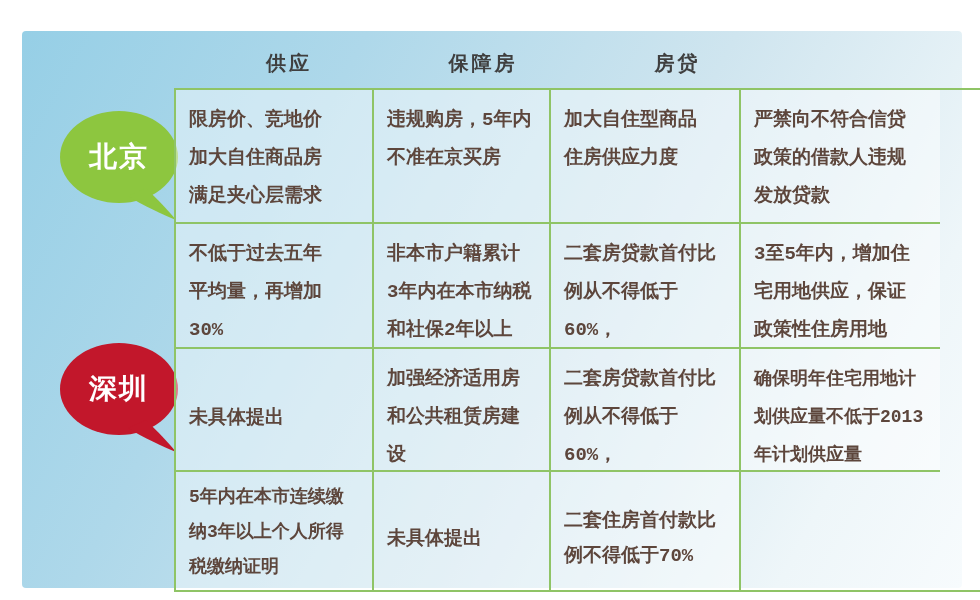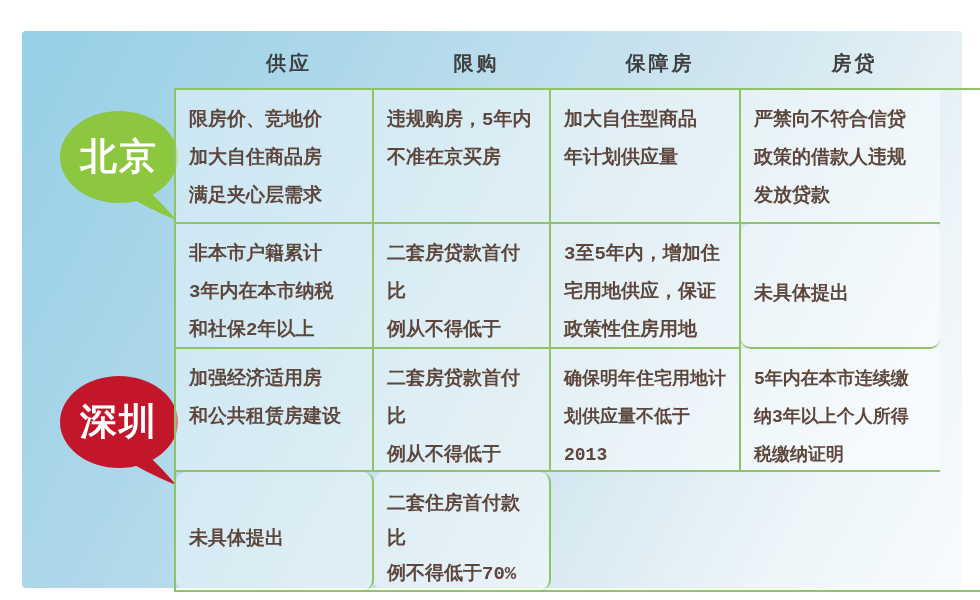--- a/index.html
+++ b/index.html
@@ -16,29 +16,29 @@
   .tbody{position:absolute;left:152px;top:57px;width:832px;height:504px;
          display:grid;grid-template-columns:198px 177px 190px 199px;
          grid-template-rows:134px 125px 123px 118px;
          border:2px solid #8fc466;box-sizing:border-box;font-family:Liberation Mono, monospace;}
   .cell{box-sizing:border-box;border-right:2px solid #8fc466;border-bottom:2px solid #8fc466;
         background:rgba(255,255,255,0.44);
         padding:11px 11px 0 13px;font-size:19px;font-weight:bold;color:#5d463c;
         line-height:38px;white-space:pre-line;overflow:hidden;}
   .cell:nth-child(4n){border-right:none;}
   .cell:nth-child(n+13){border-bottom:none;line-height:35px;padding-top:8px;}
-  .cell.center{display:flex;align-items:center;padding-top:16px;border-radius:10px;}
+  .cell.center{display:flex;align-items:center;padding-top:16px;}
   .cell.smaller{font-size:18px;}
   
   .bubble{position:absolute;left:36px;width:132px;height:114px;}
   .bubble svg{position:absolute;left:0;top:0;}
   .bubble-label{position:absolute;left:2px;top:0;width:118px;height:93px;
                 display:flex;align-items:center;justify-content:center;
-                color:#ffffff;font-size:37px;font-weight:bold;letter-spacing:2px;}
-  .bubble.b1{top:79px}.bubble.b2{top:204px}.bubble.b3{top:344px}.bubble.b4{top:451px}
+                color:#ffffff;font-size:28px;font-weight:bold;letter-spacing:2px;}
+  .bubble.b1{top:79px}.bubble.b2{top:204px}.bubble.b3{top:311px}.bubble.b4{top:451px}
 </style>
 </head>
 <body>
 
 <div class="page">
   <div class="panel">
 
     <div class="bubble b1">
       <svg width="132" height="114" viewBox="0 0 132 114">
         <ellipse cx="61" cy="47" rx="59" ry="46" fill="#8dc63f"></ellipse>
@@ -52,38 +52,40 @@
       <svg width="132" height="114" viewBox="0 0 132 114">
         <ellipse cx="61" cy="47" rx="59" ry="46" fill="#c2172b"></ellipse>
         <path d="M88 78 C 100 90, 110 100, 118 110 C 104 104, 86 96, 70 86 Z" fill="#c2172b"></path>
       </svg>
       <span class="bubble-label">深圳</span>
     </div>
 
 
     <div class="thead">
       <div class="th w1">供应</div>
-      <div class="th w2">限购</div>
       <div class="th w3">保障房</div>
       <div class="th w4">房贷</div>
     </div>
 
     <div class="tbody">
 
       <div class="cell">限房价、竞地价
 加大自住商品房
 满足夹心层需求</div>
       <div class="cell">违规购房，5年内
 不准在京买房</div>
       <div class="cell">加大自住型商品
-年计划供应量</div>
+住房供应力度</div>
       <div class="cell">严禁向不符合信贷
 政策的借款人违规
 发放贷款</div>
 
+      <div class="cell">不低于过去五年
+平均量，再增加
+30%</div>
       <div class="cell">非本市户籍累计
 3年内在本市纳税
 和社保2年以上</div>
       <div class="cell">二套房贷款首付比
 例从不得低于60%，
 提高至70%及以上</div>
 
       <div class="cell">3至5年内，增加住
 宅用地供应，保证
 政策性住房用地</div>

